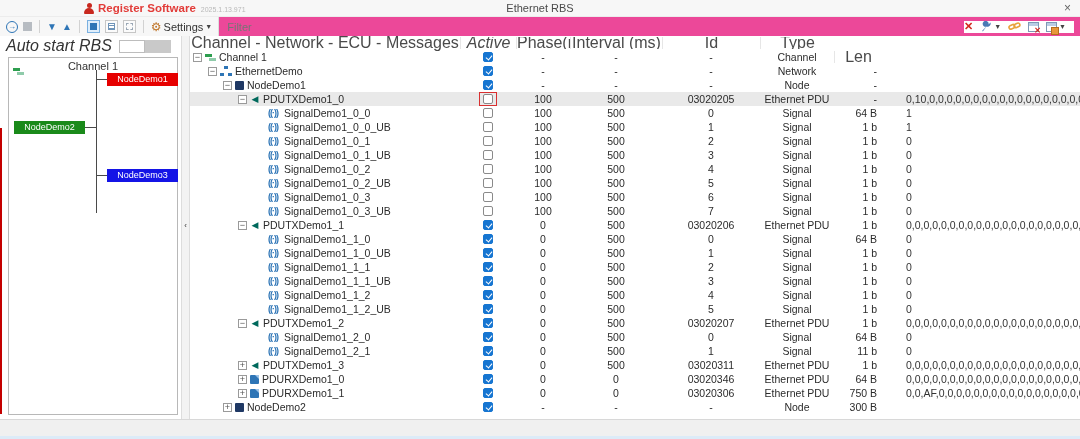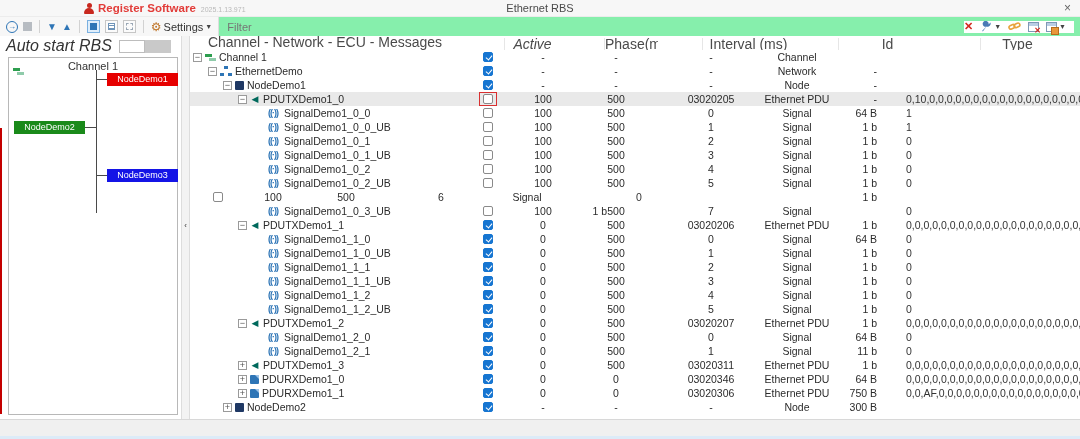--- a/index.html
+++ b/index.html
@@ -26,21 +26,21 @@
   .viewbtn{width:13px;height:13px;border:1px solid #c6c6c6;background:#fbfbfb;position:relative;box-sizing:border-box;}
   .viewbtn.active{border-color:#7ab0e0;background:#dfeefb;}
   .viewbtn .inner{position:absolute;inset:2px;border:1px solid #6f94b8;}
   .viewbtn.active .inner{background:#2e75b6;border-color:#2e75b6;}
   .viewbtn .lines{position:absolute;inset:2px;border:1px solid #6f94b8;
        background:repeating-linear-gradient(#fff 0 1px,#6f94b8 1px 2px,#fff 2px 3px);}
   .viewbtn .dash{position:absolute;inset:2px;border:1px dashed #9aa7b5;}
   .gear{color:#c0762a;font-size:12px;line-height:12px;}
   .settings-label{font-size:11px;color:#333;margin-left:2px;}
   .caret{font-size:7px;color:#444;margin-left:2px;}
-  .filterzone{flex:1;background:#86efac;border-left:1px solid #ddd;display:flex;align-items:center;padding:0 6px;}
+  .filterzone{flex:1;background:#ec4899;border-left:1px solid #ddd;display:flex;align-items:center;padding:0 6px;}
   .filterinput{flex:1;border:none;outline:none;font-size:11px;color:#333;background:transparent;
        font-family:"Liberation Sans",sans-serif;}
   .tb-right{display:flex;align-items:center;gap:7px;padding-right:8px;background:#fff;}
   .ic-redx{color:#d22a1f;font-size:11px;font-weight:bold;line-height:11px;}
   .minitable{width:11px;height:10px;border:1px solid #7f98b5;background:
        linear-gradient(#b9cde4 0 3px,#fff 3px);position:relative;box-sizing:border-box;}
   .minitable .xmark{position:absolute;right:-3px;bottom:-4px;color:#d22a1f;font-size:8px;font-weight:bold;}
   .minitable .plus{position:absolute;right:-3px;bottom:-4px;width:6px;height:6px;background:#e8973a;border:1px solid #b66d1d;}
 
   
@@ -59,21 +59,21 @@
            text-align:center;overflow:hidden;cursor:pointer;}
   .conn{position:absolute;height:1px;background:#4a4a4a;}
   .rededge{position:absolute;left:0;top:128px;width:2px;height:286px;background:#c40000;}
 
   .splitter{width:7px;flex:0 0 auto;background:#f3f3f3;border-left:1px solid #ddd;border-right:1px solid #ddd;
             position:relative;cursor:col-resize;}
   .split-arrow{position:absolute;top:185px;left:0;width:7px;text-align:center;font-size:8px;color:#333;cursor:pointer;}
 
   
   .tablepane{flex:1;overflow:hidden;background:#fff;display:flex;flex-direction:column;}
-  .thead{display:flex;height:14px;align-items:flex-end;font-size:14px;color:#4a4a4a;flex:0 0 auto;gap:44px;}
+  .thead{display:flex;height:14px;align-items:center;font-size:16px;color:#4a4a4a;flex:0 0 auto;}
   .hc{text-align:center;box-sizing:border-box;overflow:hidden;white-space:nowrap;}
   .hc + .hc{border-left:1px solid #e6e6e6;height:12px;line-height:12px;}
   .c{box-sizing:border-box;overflow:hidden;white-space:nowrap;flex:0 0 auto;}
   .w-tree{width:270px;flex:0 0 auto;}
   .w-active{width:56px;flex:0 0 auto;font-style:italic;}
   .w-phase{width:54px;flex:0 0 auto;}
   .w-interval{width:92px;flex:0 0 auto;}
   .w-id{width:98px;flex:0 0 auto;}
   .w-type{width:74px;flex:0 0 auto;}
   .w-len{width:48px;flex:0 0 auto;margin-top:28px;}
@@ -416,20 +416,25 @@
               </div>
             </div>
             <div class="c w-phase cell-center">100</div>
             <div class="c w-interval cell-center">500</div>
             <div class="c w-id cell-center">5</div>
             <div class="c w-type cell-center">Signal</div>
             <div class="c w-len cell-len">1 b</div>
             <div class="c w-data cell-data">0</div>
           </div>
           <div class="trow">
+            <div class="c tree w-tree" style="padding-left: 63px;">
+              <div class="exp hid"></div>
+              <div class="ticon i-signal"></div>
+              <div class="tlabel">SignalDemo1_0_3</div>
+            </div>
             <div class="c w-active cellwrap-active">
               <div class="cbw">
                 <div class="cb"></div>
               </div>
             </div>
             <div class="c w-phase cell-center">100</div>
             <div class="c w-interval cell-center">500</div>
             <div class="c w-id cell-center">6</div>
             <div class="c w-type cell-center">Signal</div>
             <div class="c w-len cell-len">1 b</div>

